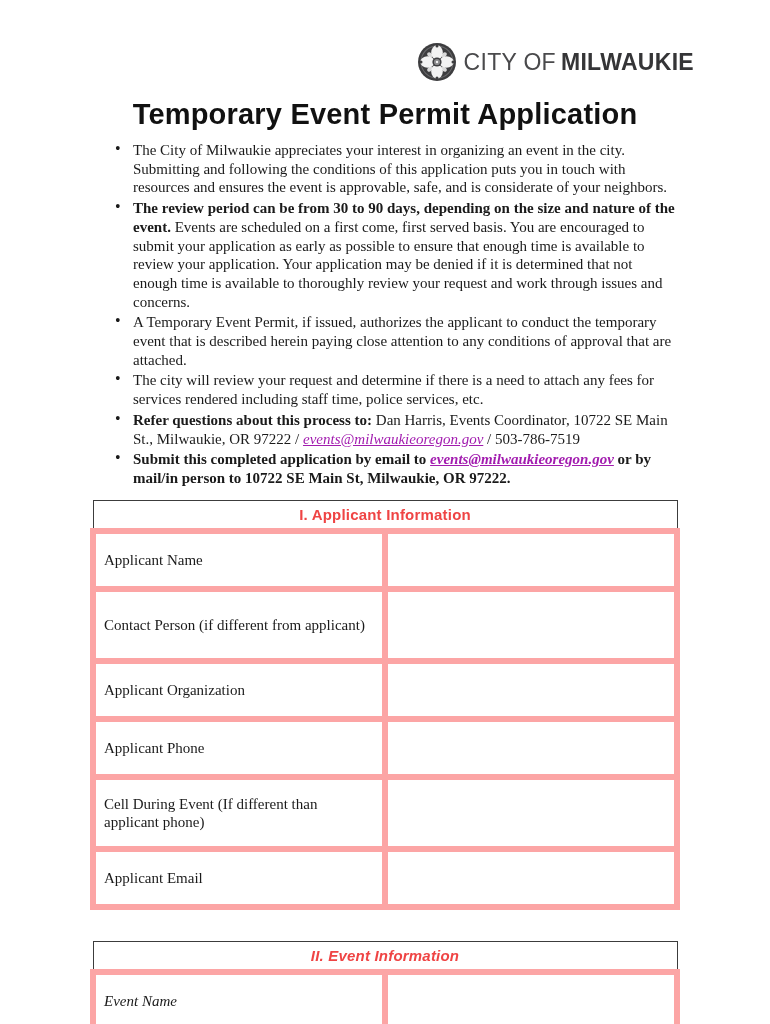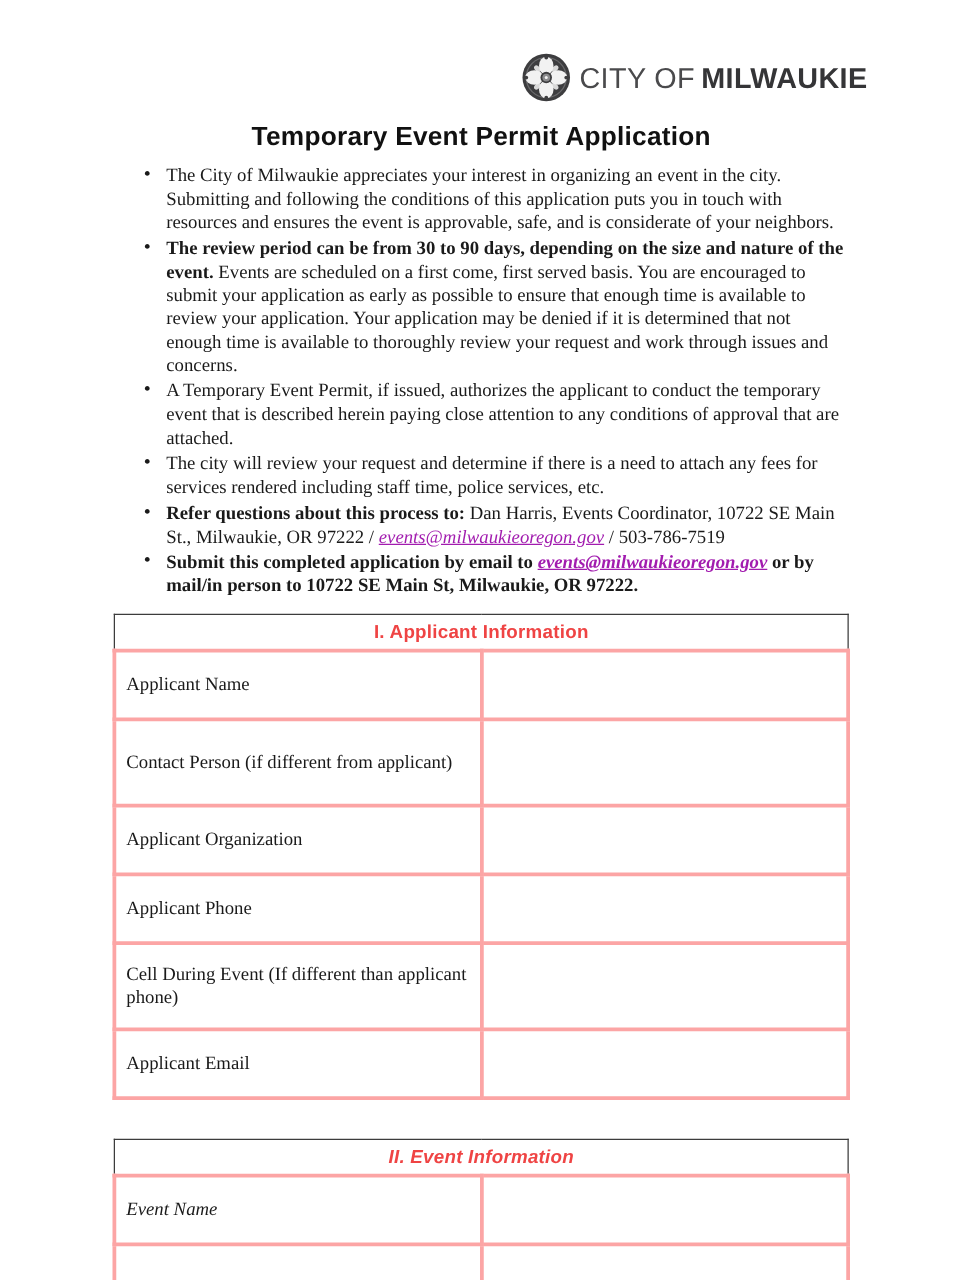--- a/index.html
+++ b/index.html
@@ -10,42 +10,42 @@
   }
 
   
   .logo { position:absolute; top:42px; right:76px; display:flex; align-items:center; gap:7px; }
   .logo-text { font-family:"Liberation Sans", sans-serif; font-size:23px; color:#4a4a4c;
                letter-spacing:0.3px; white-space:nowrap; }
   .logo-text .city-name { font-weight:700; color:#353537; margin-left:5px; }
 
   
   .title {
-    font-family:"Liberation Sans", sans-serif; font-weight:700; font-size:21px;
+    font-family:"Liberation Sans", sans-serif; font-weight:700; font-size:29px;
     text-align:center; margin:56px 0 0 0; color:#111; letter-spacing:0.2px;
   }
 
   
   .bullets { list-style:none; margin:10px 90px 0 112px; padding:0;
              font-size:15px; line-height:18.7px; }
   .bullets li { position:relative; padding-left:21px; margin-bottom:2px; }
   .bullets li::before { content:"\2022"; position:absolute; left:3px; top:-1px; font-size:16px; }
   .b { font-weight:700; }
   .link { color:#a21caf; text-decoration:underline; cursor:pointer;font-style:italic; }
   .link.b { font-weight:700; }
 
   
   .info-table { border-collapse:collapse; margin:12px 0 0 90px; width:590px;
                 font-size:15px; table-layout:fixed; }
   .info-table th {
     font-family:"Liberation Sans", sans-serif; font-size:15px; font-weight:700;
     border:1px solid #3c3c3c; height:23px; text-align:center; padding:2px;
     letter-spacing:0.2px; color:#ef4444;
   }
-  .info-table td { border:3px solid #fca5a5; padding:15px 8px; vertical-align:middle;
+  .info-table td { border:6px solid #fca5a5; padding:15px 8px; vertical-align:middle;
                    line-height:18px; }
   .info-table td.label { width:206px; }
   .info-table tr.single td { height:22px; }
   .info-table tr.double td { height:36px; }
   .event-table tr.tall td { height:60px; }
   .event-table { margin-top:31px;font-style:italic; }
 
   
   .page-number { text-align:center; margin-top:46px; font-size:14px; color:#1a1a1a; }
 </style>

